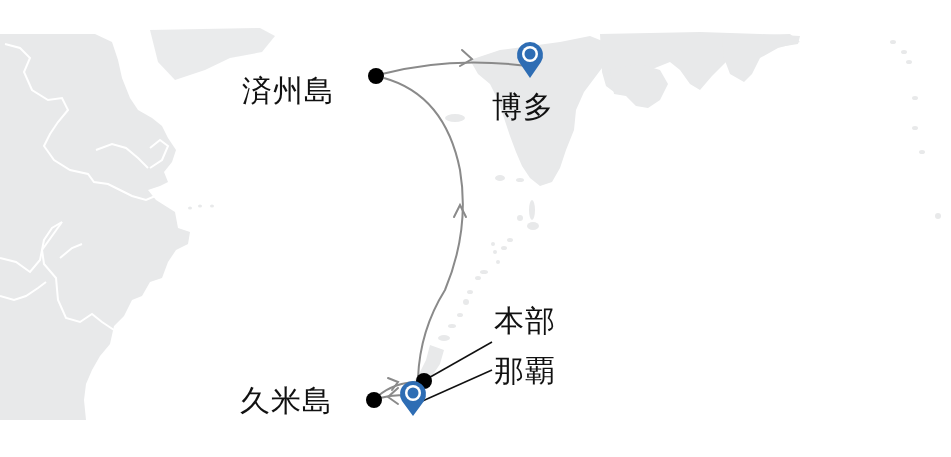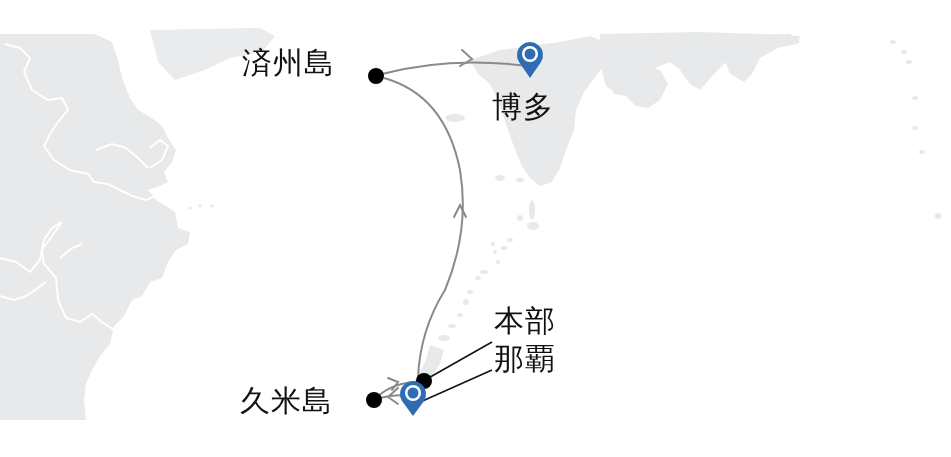--- a/index.html
+++ b/index.html
@@ -100,17 +100,17 @@
     <circle cx="0" cy="-4" r="8" fill="#ffffff"></circle>
     <circle cx="0" cy="-4" r="5.5" fill="#2e6db4"></circle>
   </g>
   <g transform="translate(413,398)">
     <path d="M0 18 L-11 3 A13 13 0 1 1 11 3 Z" fill="#2e6db4"></path>
     <circle cx="0" cy="-5" r="8" fill="#ffffff"></circle>
     <circle cx="0" cy="-5" r="5.5" fill="#2e6db4"></circle>
   </g>
 </svg>
 
-<div class="label" style="left:242px; top:48px;text-align:right;">済州島</div>
+<div class="label" style="left:242px; top:76px;text-align:right;">済州島</div>
 <div class="label" style="left:492px; top:92px;">博多</div>
 <div class="label" style="left:494px; top:306px;font-family:Liberation Serif, serif;">本部</div>
-<div class="label" style="left:494px; top:344px;">那覇</div>
+<div class="label" style="left:494px; top:356px;">那覇</div>
 <div class="label" style="left:240px; top:386px;">久米島</div>
 
 </body></html>

